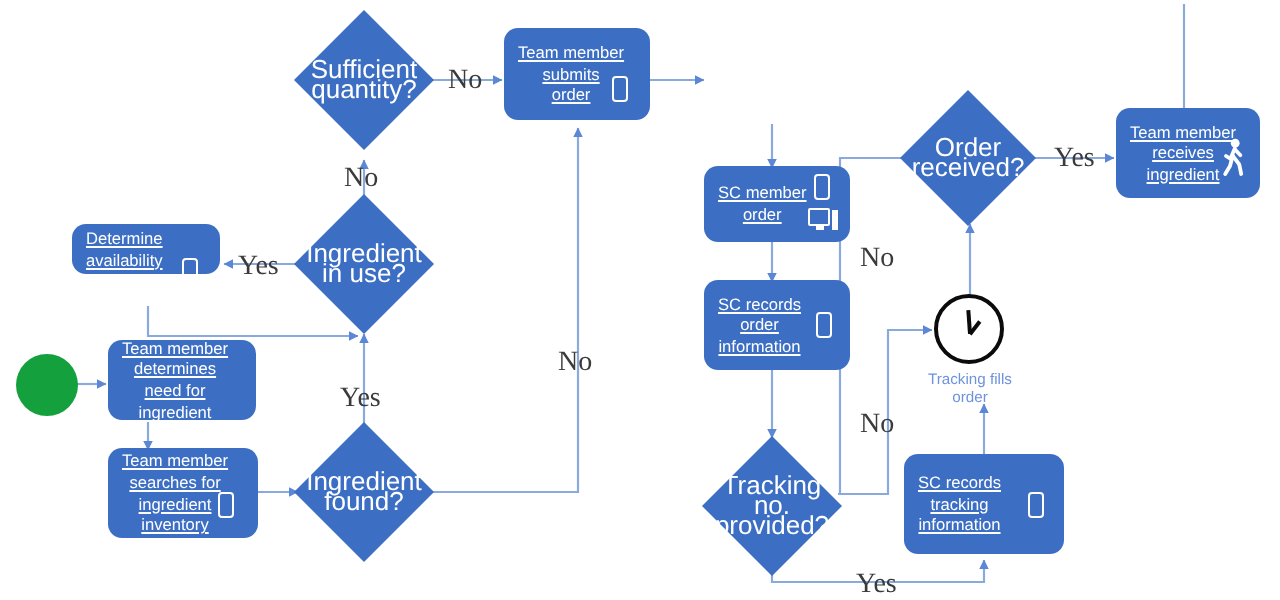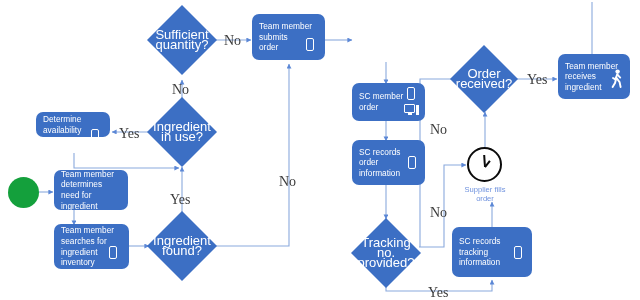--- a/index.html
+++ b/index.html
@@ -32,21 +32,22 @@
     color: #ffffff;
     font-size: 8.3px;
     line-height: 10.6px;
     padding: 5px 7px;
     display: flex;
     align-items: center;
   }
   .process .txt {
     display: block;
     white-space: pre-line;
-    text-align: left;
+    text-align: center;
+    text-decoration: underline;
   }
   .diamond {
     display: flex;
     align-items: center;
     justify-content: center;
   }
   .diamond .dshape {
     position: absolute;
     left: 0; top: 0;
     width: 100%; height: 100%;
@@ -247,21 +248,21 @@
     <span class="txt">SC records
 tracking
 information</span>
     <span class="icon phone" style="left:62px; top:19px; width:8px; height:13px;"></span>
   </div>
 
   <div class="node clock" style="left:467px; top:147px; width:35px; height:35px;">
     <span class="hand-h" style="left:15.1px; top:9.5px; width:1.7px; height:8px; transform: rotate(38deg);"></span>
     <span class="hand-m" style="left:15.1px; top:5.5px; width:1.7px; height:12px; transform: rotate(-4deg);"></span>
   </div>
-  <div class="delay-label" style="left:448px; top:185px; width:74px;">Supplier fills
+  <div class="delay-label" style="left:448px; top:185px; width:74px;">Tracking fills
 order</div>
 
   <div class="node diamond" style="left:450px; top:45px; width:68px; height:68px;">
     <div class="dshape"></div>
     <div class="dlabel">Order
 received?</div>
   </div>
 
   <div class="node process" style="left:558px; top:54px; width:72px; height:45px;">
     <span class="txt">Team member

